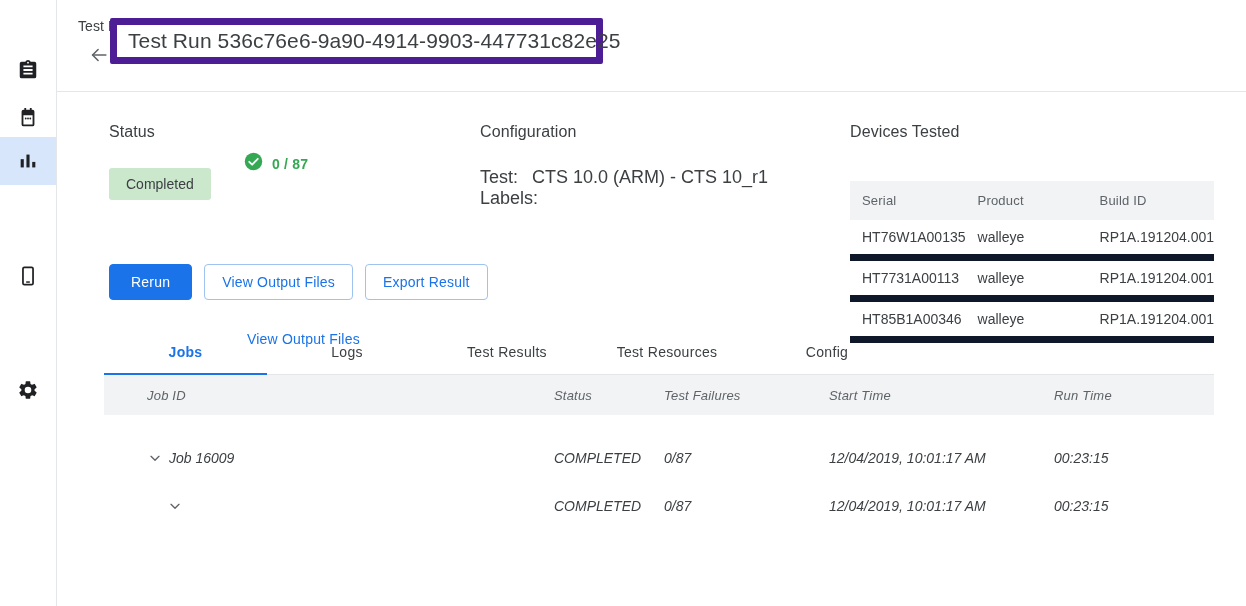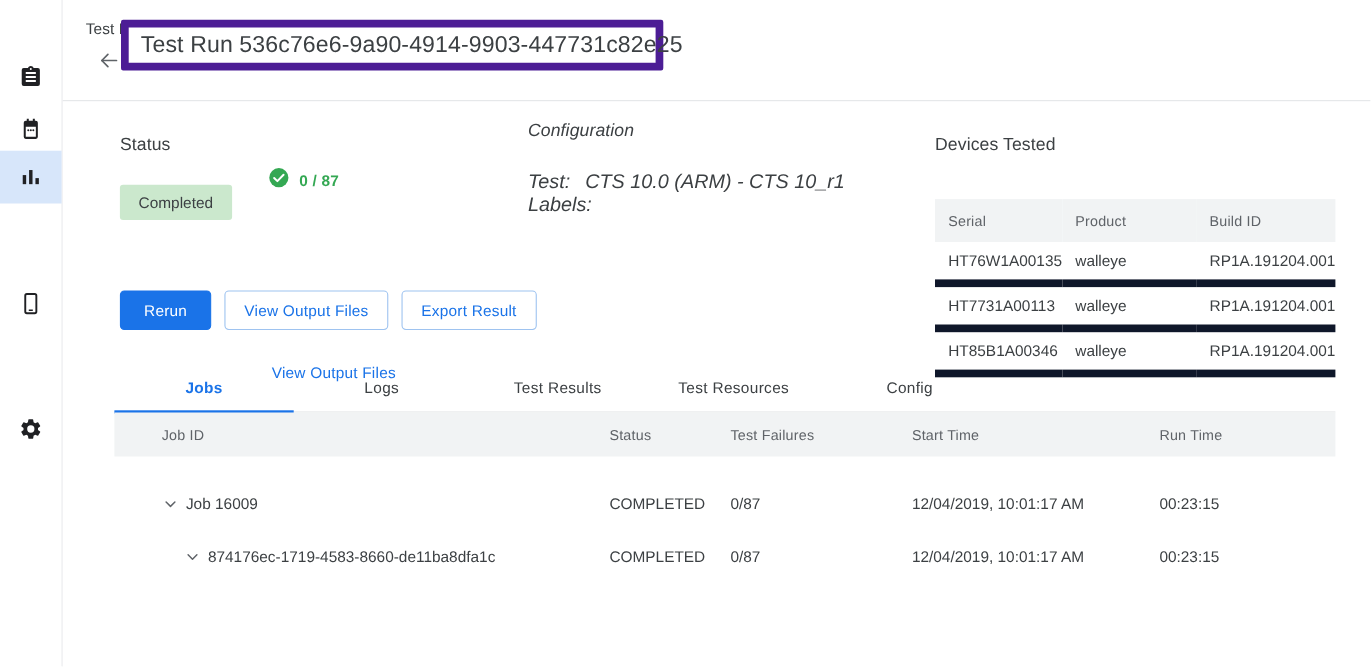--- a/index.html
+++ b/index.html
@@ -90,21 +90,21 @@
     height: 36px;
     border-radius: 4px;
     cursor: pointer;
     display: flex; align-items: center; justify-content: center;
     letter-spacing: .2px;
   }
   .btn-primary { background: #1a73e8; color: #fff; border: 1px solid #1a73e8; padding: 0 21px; }
   .btn-outline { background: #fff; color: #1a73e8; border: 1px solid #9ec3f0; padding: 0 17px; }
 
   
-  #config-block { position: absolute; left: 423px; top: 19px; font-style: italic; }
+  #config-block { position: absolute; left: 423px; top: 31px; }
   #config-rows { margin-top: 26px; font-size: 18px; color: #3c4043; line-height: 21px; }
   .cfg-row { display: flex; }
   .cfg-key { width: 52px; flex: 0 0 52px; }
   .cfg-val { white-space: nowrap; }
 
   
   #devices-block { position: absolute; left: 793px; top: 31px; width: 364px; }
   #devices-table { margin-top: 40px; width: 364px; border-collapse: collapse; }
   #devices-table th {
     background: #f1f3f4;
@@ -134,21 +134,21 @@
     letter-spacing: .3px;
     position: relative;
   }
   .tab.active { color: #1a73e8; font-weight: bold; }
   .tab.active::after {
     content: ""; position: absolute; left: 0; right: 0; bottom: -1px;
     height: 3px; background: #1a73e8;
   }
 
   
-  #jobs-table { position: absolute; left: 47px; top: 283px; width: 1110px; }
+  #jobs-table { position: absolute; left: 47px; top: 283px; width: 1110px; font-style: italic; }
   #jobs-head {
     background: #f1f3f4; height: 40px;
     display: flex; align-items: center;
     font-size: 13px; color: #5f6368; letter-spacing: .2px;
   }
   .jrow {
     height: 48px; display: flex; align-items: center;
     font-size: 14px; color: #3c4043;
   }
   .c-job   { width: 450px; flex: 0 0 450px; padding-left: 43px; display: flex; align-items: center; }
@@ -340,21 +340,20 @@
           <div class="c-run">00:23:15</div>
         </div>
 
         <div class="jrow">
           <div class="c-job nested" style="padding-left:63px">
             <span class="chevron">
               <svg width="16" height="16" viewBox="0 0 24 24" fill="none" stroke="#5f6368" stroke-width="2" stroke-linecap="round" stroke-linejoin="round">
                   <polyline points="6,9.5 12,15.5 18,9.5"></polyline>
                 </svg>
             </span>
-            <span>874176ec-1719-4583-8660-de11ba8dfa1c</span>
           </div>
           <div class="c-stat">COMPLETED</div>
           <div class="c-fail">0/87</div>
           <div class="c-start">12/04/2019, 10:01:17 AM</div>
           <div class="c-run">00:23:15</div>
         </div>
       </div>
 
       <div id="view-output-link">View Output Files</div>
 

